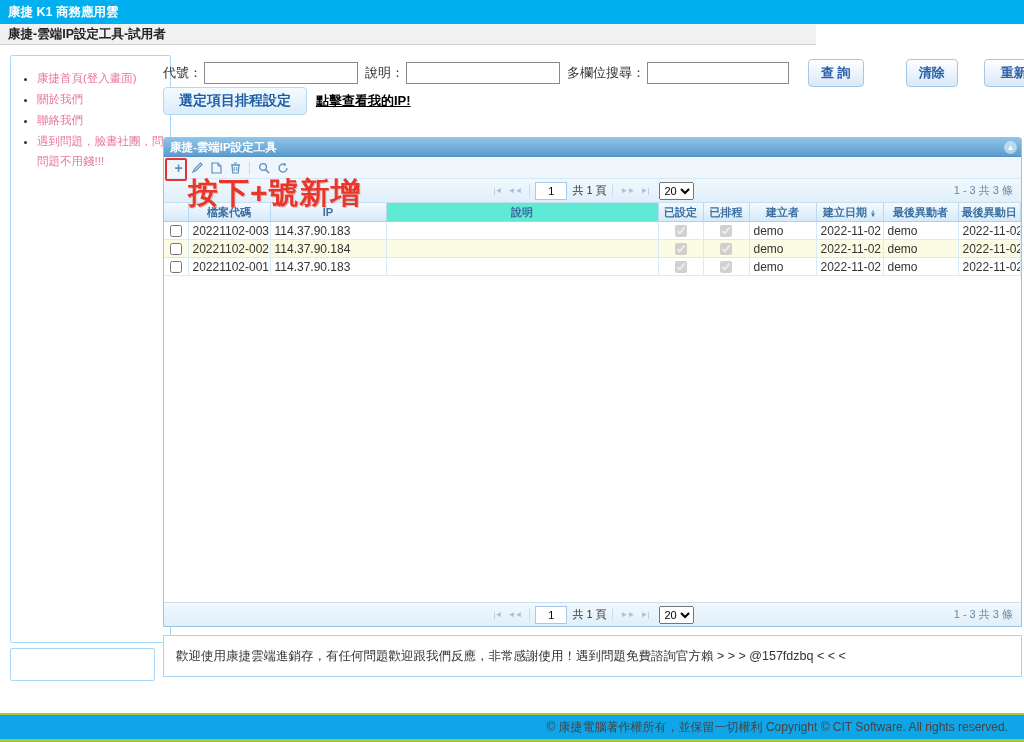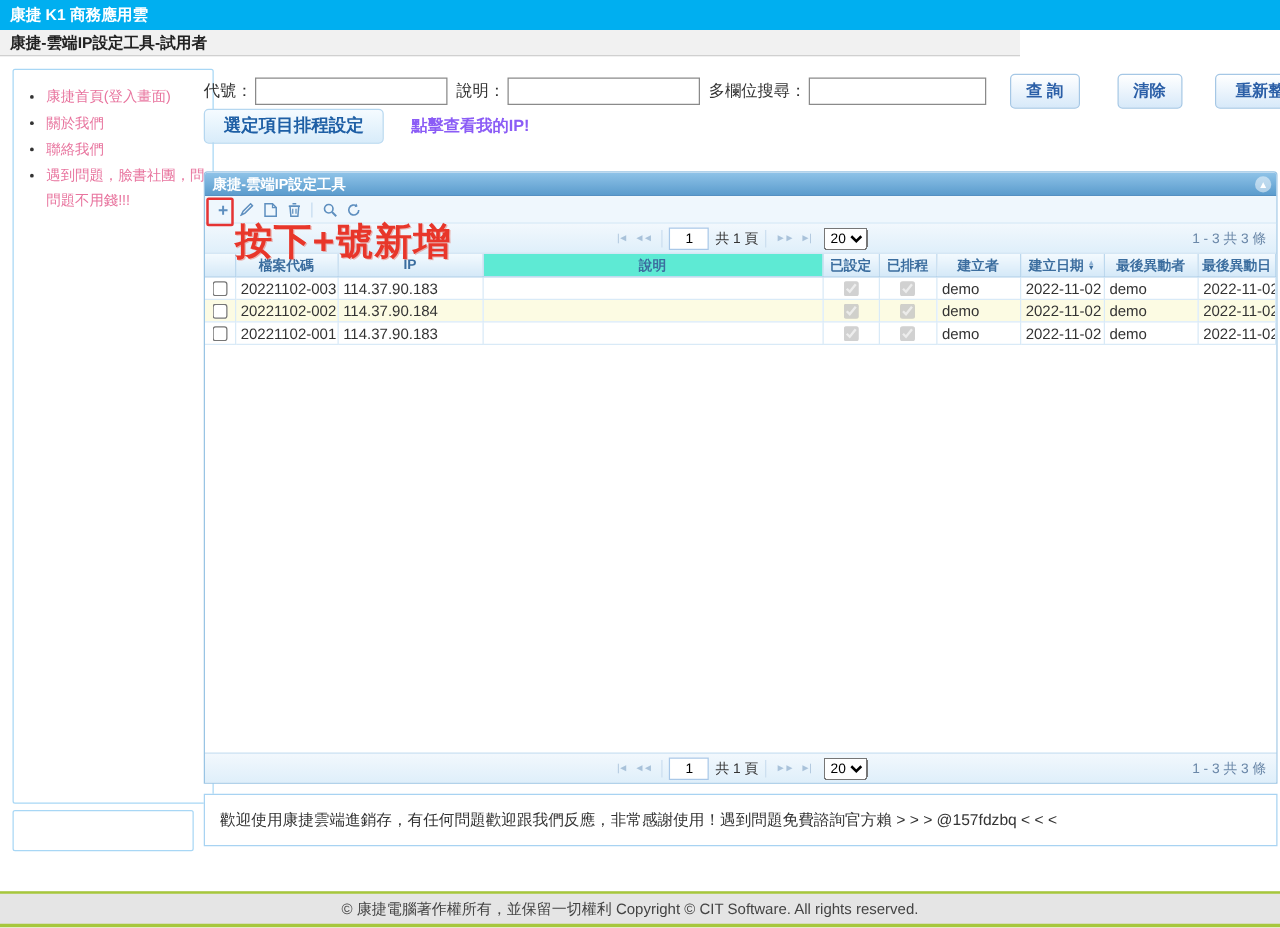--- a/index.html
+++ b/index.html
@@ -27,29 +27,29 @@
   .search-row{position:absolute;left:163px;top:59px;height:28px;display:flex;align-items:center;
     font-size:13px;color:#333;white-space:nowrap;}
   .search-row label{margin-right:2px;}
   .search-row input[type=text]{width:146px;height:18px;border:1px solid #8A8A8A;margin-right:7px;
     font-size:12px;padding:1px 3px;}
   .search-row input.multi{width:134px;}
   .btn{background:linear-gradient(#FFFFFF,#D7E9F9);border:1px solid #A5C7E5;border-radius:4px;
     color:#2B5FA7;font-weight:bold;font-size:13px;padding:4px 12px;cursor:pointer;
     font-family:inherit;}
   .btn.query{margin-left:12px;}
-  .btn.clear{margin-left:30px;}
+  .btn.clear{margin-left:42px;}
   .btn.refresh{margin-left:26px;padding:4px 16px;}
 
   
   .action-row{position:absolute;left:163px;top:89px;height:26px;display:flex;align-items:flex-end;justify-content:space-between;}
   .btn.schedule{font-size:14px;padding:4px 15px;background:linear-gradient(#F5FBFF,#D8ECFA);
     border:1px solid #B5D7F0;color:#1E5FA5;}
-  .myip{margin-left:22px;margin-bottom:5px;font-size:13px;font-weight:bold;color:#8b5cf6;
-    cursor:pointer;}
+  .myip{margin-left:9px;margin-bottom:5px;font-size:13px;font-weight:bold;color:#000000;
+    text-decoration:underline;cursor:pointer;}
 
   
   .tip-row{position:absolute;left:163px;top:114px;height:22px;display:flex;align-items:center;}
   .btn.save{font-size:10.5px;color:#AAA;background:#F7F7F7;border:1px solid #CCC;border-radius:3px;
     padding:2px 5px;margin-right:5px;font-weight:normal;cursor:default;}
   .tip{font-size:13.5px;font-weight:bold;color:#000;}
 
   
   .grid-panel{position:absolute;left:163px;top:137px;width:859px;height:490px;border:1px solid #99C4E4;
     border-radius:3px 3px 0 0;box-sizing:border-box;display:flex;flex-direction:column;background:#fff;}
@@ -100,22 +100,22 @@
   .annotation-box{position:absolute;left:165px;top:158px;width:18px;height:19px;
     border:2px solid #E53333;border-radius:2px;z-index:6;}
   .annotation-text{position:absolute;left:188px;top:173px;font-size:30px;font-weight:bold;
     color:#E8362A;z-index:6;letter-spacing:1px;text-shadow:1px 1px 0 rgba(230,60,40,.35);}
 
   
   .welcome-box{position:absolute;left:163px;top:635px;width:859px;height:42px;border:1px solid #A8D3F2;
     box-sizing:border-box;display:flex;align-items:center;padding-left:12px;font-size:12.5px;
     color:#333;background:#fff;}
   .footer{position:absolute;left:0;top:713px;width:1024px;height:29px;box-sizing:border-box;
-    border-top:2px solid #A6C73C;border-bottom:3px solid #A6C73C;background:#e5e5e5;display:flex;
-    align-items:center;justify-content:center;padding-right:16px;font-size:12px;color:#444;}
+    border-top:2px solid #A6C73C;border-bottom:3px solid #A6C73C;background:#0ea5e9;display:flex;
+    align-items:center;justify-content:flex-end;padding-right:16px;font-size:12px;color:#444;}
 
   svg{display:block;}
 </style>
 </head>
 <body>
 
 <div class="app">
 
   <div class="topbar">
     <span>康捷 K1 商務應用雲</span>

